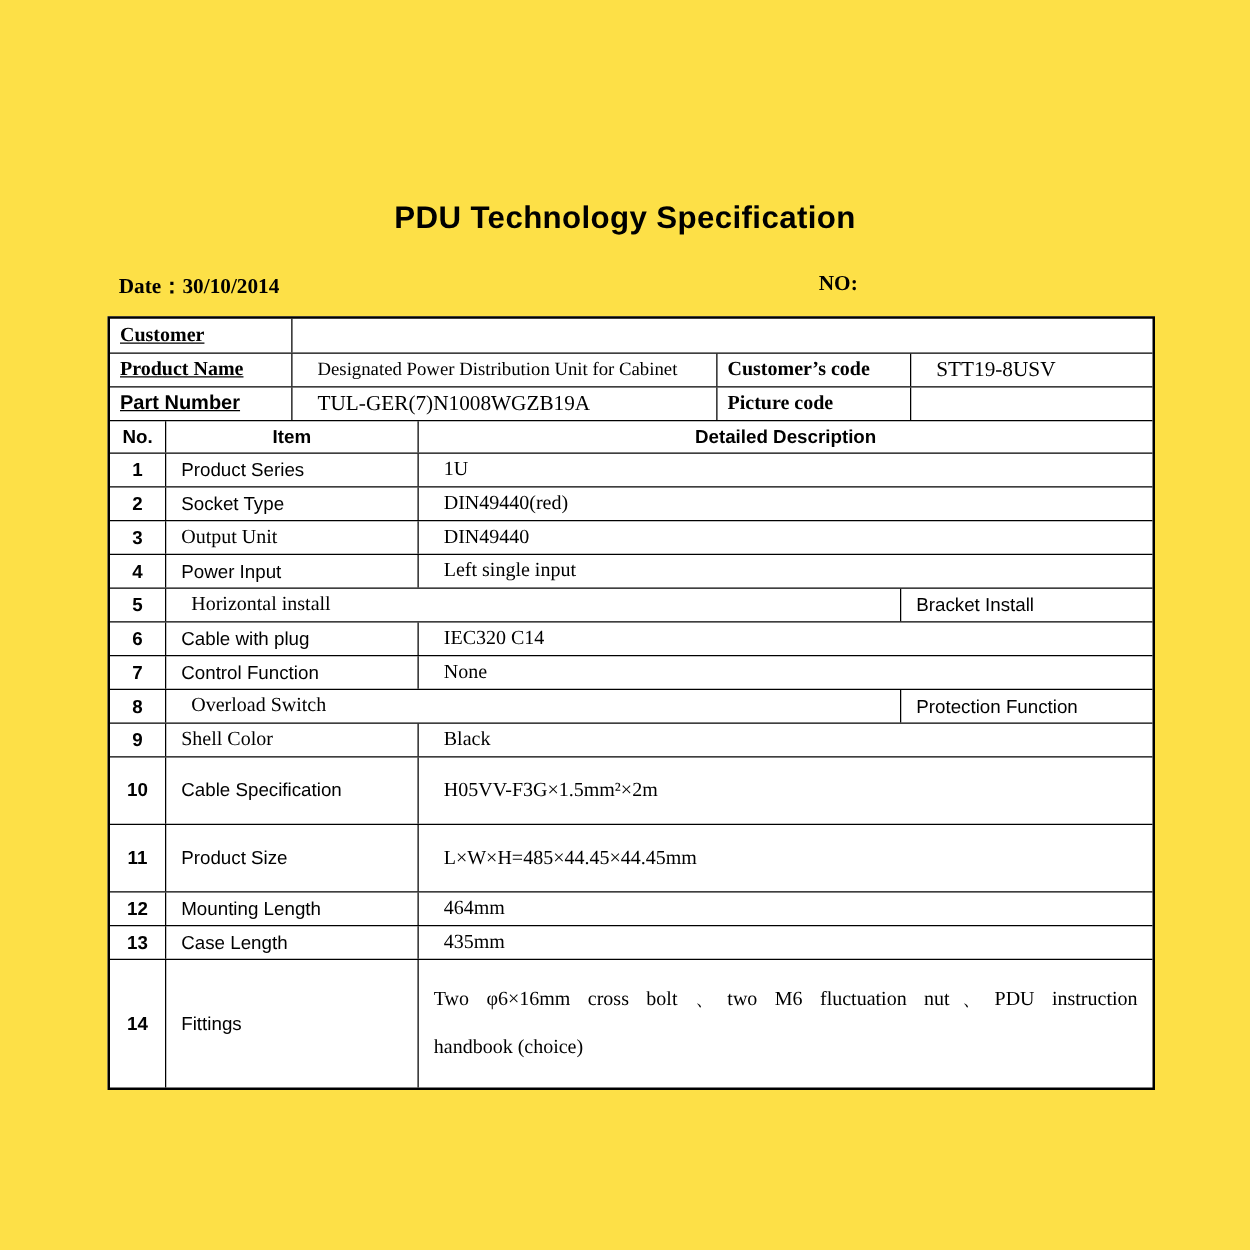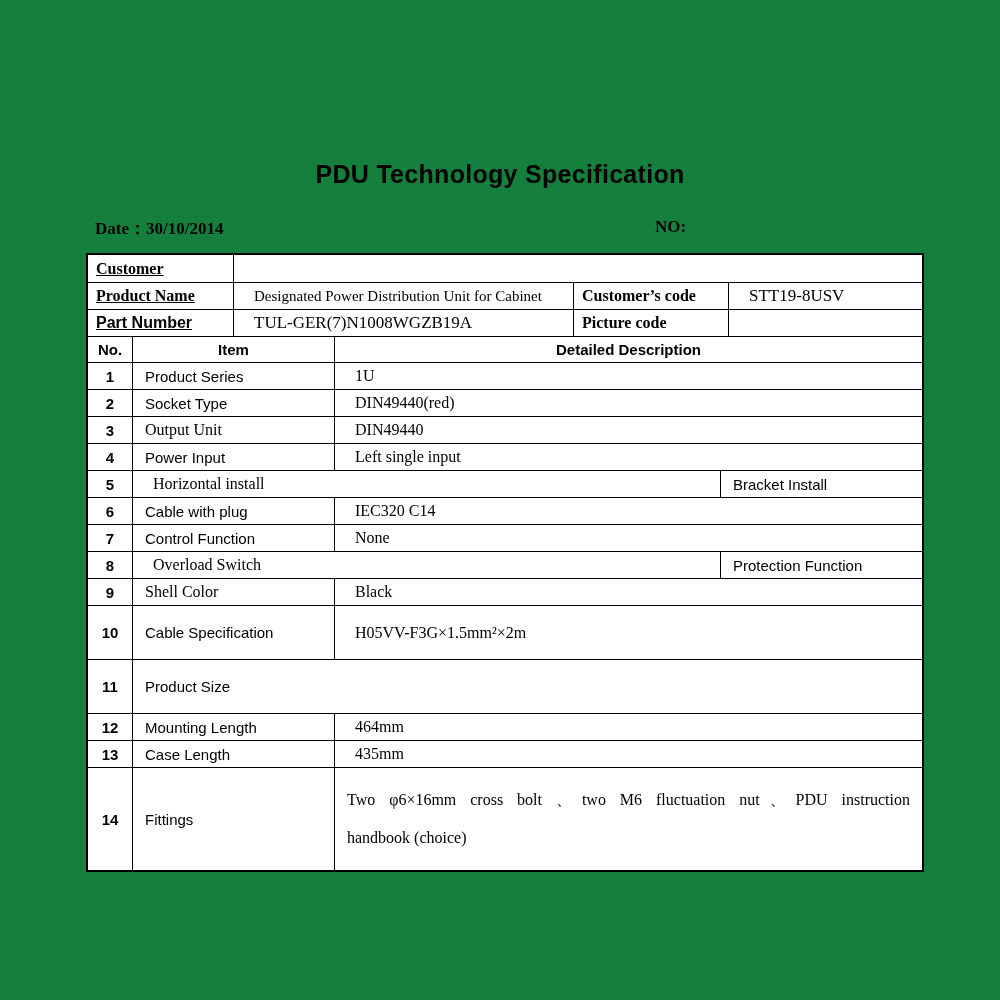--- a/index.html
+++ b/index.html
@@ -1,18 +1,18 @@
 <!DOCTYPE html>
 <html><head>
 <meta charset="utf-8">
 <style>
   html,body { margin:0; padding:0; background:#fff; }
   .page {
     position:relative; width:1000px; height:1000px;
-    background:#15803d; color:#000000; overflow:hidden;
+    background:#fde047; color:#000000; overflow:hidden;
   }
   .title {
     position:absolute; top:160px; left:0; width:100%;
     text-align:center;
     font-family:"Liberation Sans", sans-serif;
     font-size:25px; font-weight:600; letter-spacing:0.3px;
   }
   .meta {
     position:absolute; top:217px;
     font-family:"Liberation Serif", serif;
@@ -161,20 +161,21 @@
 
     <div class="row h54">
       <div class="cell w-no center sans b fs15">10</div>
       <div class="cell w-item pl12 sans fs15">Cable Specification</div>
       <div class="cell w-flex pl10 serif fs16">H05VV-F3G×1.5mm²×2m</div>
     </div>
 
     <div class="row h54">
       <div class="cell w-no center sans b fs15">11</div>
       <div class="cell w-item pl12 sans fs15">Product Size</div>
+      <div class="cell w-flex pl10 serif fs16">L×W×H=485×44.45×44.45mm</div>
     </div>
 
     <div class="row h27">
       <div class="cell w-no center sans b fs15">12</div>
       <div class="cell w-item pl12 sans fs15">Mounting Length</div>
       <div class="cell w-flex pl10 serif fs16">464mm</div>
     </div>
 
     <div class="row h27">
       <div class="cell w-no center sans b fs15">13</div>

